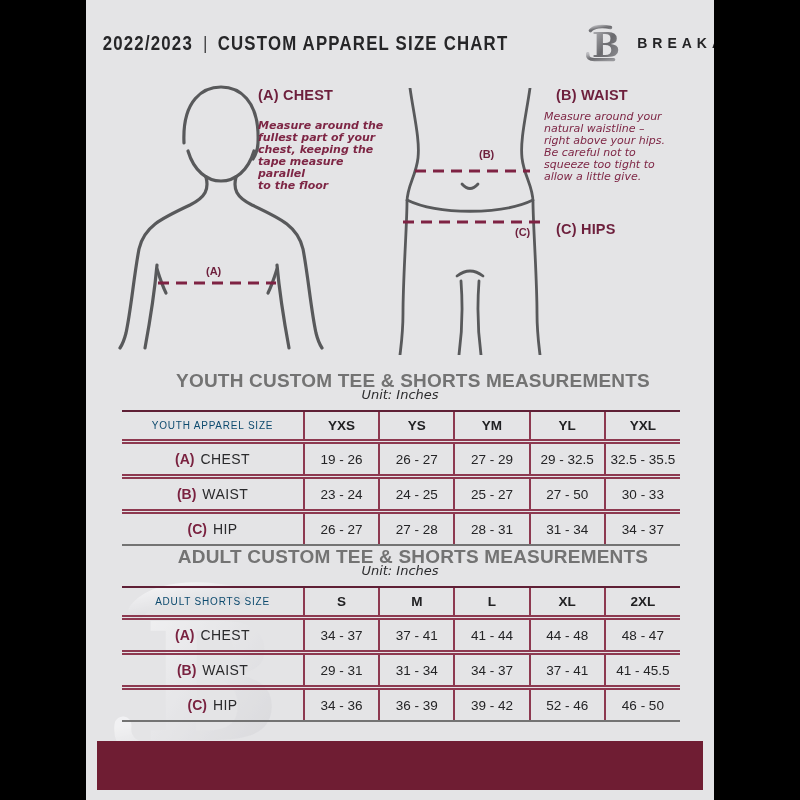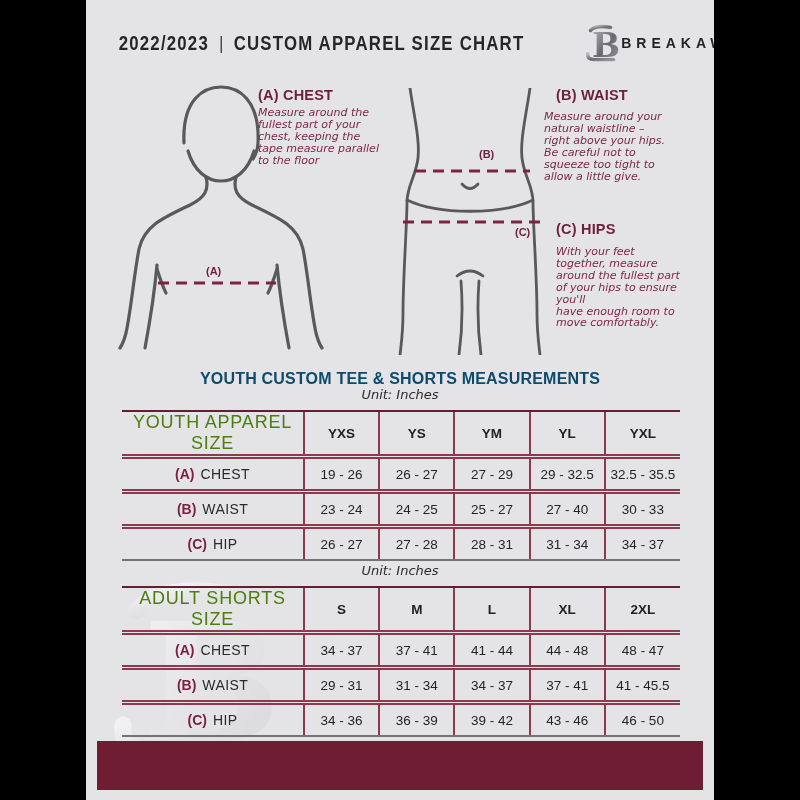--- a/index.html
+++ b/index.html
@@ -9,21 +9,21 @@
     position:relative; overflow:hidden;
   }
   .page {
     position:absolute; left:86px; top:0; width:628px; height:800px;
     background:#e4e4e6; overflow:hidden;
   }
 
   
   .header {
     position:absolute; top:14px; left:0; right:0; height:58px;
-    display:flex; align-items:center; justify-content:center; padding-left:24px;
+    display:flex; align-items:center; justify-content:center; gap:16px;padding-left:24px;
   }
   .titleblock {
     display:flex; align-items:center; gap:11px;
     transform:scaleX(0.8); transform-origin:center;
     white-space:nowrap;
   }
   .season, .main-title {
     font-size:21px; font-weight:700; letter-spacing:1.5px; color:#262628;
   }
   .pipe { font-size:19px; font-weight:400; color:#2c2c2e; padding:0 2px; }
@@ -45,21 +45,21 @@
   }
   .fig { position:absolute; }
   .fig svg { display:block; }
   .marker {
     position:absolute; font-size:11px; font-weight:800; color:#6d1f3c;
   }
 
   
   .section-title {
     position:absolute; left:0; width:100%; text-align:center;
-    font-size:16px; font-weight:700; letter-spacing:0.2px; color:#0c4a6e;
+    font-size:19px; font-weight:700; letter-spacing:0.2px; color:#737373;padding-left:13px;
   }
   .unit {
     position:absolute; left:0; width:100%; text-align:center;
     font-family:"DejaVu Sans", sans-serif; font-style:italic;
     font-size:13px; color:#2c2c2e;
   }
   table.size-table {
     position:absolute; border-collapse:collapse; table-layout:fixed;
     width:558px; background:transparent; z-index:2;
   }
@@ -67,21 +67,21 @@
   table.size-table th, table.size-table td {
     padding:0; vertical-align:middle; text-align:center;
   }
   table.size-table th { height:27px; border-top:2.5px solid #5f2036; }
   table.size-table tbody td { height:30px; border-top:5px double #8d3950; }
   table.size-table tbody tr:last-child td { border-bottom:2px solid #737373; }
   table.size-table th:not(:first-child),
   table.size-table td:not(:first-child) { border-left:2px solid #8d3950; }
   th.lbl {
     text-align:left; padding-left:13px; font-weight:400;
-    font-size:18px; letter-spacing:0.8px; color:#4d7c0f;
+    font-size:10px; letter-spacing:0.8px; color:#0c4a6e;
   }
   th.sz { font-size:13.5px; font-weight:700; color:#212123;margin-left:7px; }
   td.rowlabel { text-align:left; padding-left:16px; font-size:14px; color:#2a2a2c; }
   td.val { font-size:13.5px; color:#242426; }
   .pfx { color:#7a2240; font-weight:800; margin-right:6px; }
   .rname { letter-spacing:0.4px; }
 
   
   .watermark { position:absolute; left:25px; top:576px; z-index:1; opacity:0.6; }
   .footer-bar {
@@ -144,42 +144,35 @@
         <path d="M86 193 C 84 220, 85 245, 88 267"></path>
       </g>
       <path d="M22 83 H 137" fill="none" stroke="#7e2243" stroke-width="3" stroke-dasharray="11 7"></path>
       <path d="M10 134 H 150" fill="none" stroke="#7e2243" stroke-width="3" stroke-dasharray="11 7"></path>
     </svg>
     <span class="marker" style="left:86px; top:60px;">(B)</span>
     <span class="marker" style="left:122px; top:138px;">(C)</span>
   </div>
 
   <div class="guide-head" style="left:172px; top:87px;">(A) CHEST</div>
-  <div class="guide-body" style="left:172px; top:107px; width:132px;">Measure around the
+  <div class="guide-body" style="left:172px; top:120px; width:132px;font-weight:bold;">Measure around the
 fullest part of your
 chest, keeping the
 tape measure parallel
 to the floor</div>
 
   <div class="guide-head" style="left:470px; top:87px;">(B) WAIST</div>
   <div class="guide-body" style="left:458px; top:111px; width:152px;">Measure around your
 natural waistline –
 right above your hips.
 Be careful not to
 squeeze too tight to
 allow a little give.</div>
 
   <div class="guide-head" style="left:470px; top:221px;text-align:center;">(C) HIPS</div>
-  <div class="guide-body" style="left:470px; top:246px; width:152px;">With your feet
-together, measure
-around the fullest part
-of your hips to ensure
-you'll
-have enough room to
-move comfortably.</div>
 
   <svg class="watermark" width="175" height="185" viewBox="0 0 175 185">
     <defs>
       <linearGradient id="ghost" x1="0" y1="0" x2="1" y2="1">
         <stop offset="0" stop-color="#fbfbfc"></stop>
         <stop offset="1" stop-color="#cfcfd3"></stop>
       </linearGradient>
     </defs>
     <path d="M128 20 C 85 10, 42 14, 26 35" fill="none" stroke="url(#ghost)" stroke-width="17" stroke-linecap="round"></path>
     <text x="32" y="164" font-family="DejaVu Serif, serif" font-weight="bold" font-size="163" fill="url(#ghost)">B</text>
@@ -215,34 +208,35 @@
         <td class="val">26 - 27</td>
         <td class="val">27 - 29</td>
         <td class="val">29 - 32.5</td>
         <td class="val">32.5 - 35.5</td>
       </tr>
       <tr>
         <td class="rowlabel"><span class="pfx">(B)</span><span class="rname">WAIST</span></td>
         <td class="val">23 - 24</td>
         <td class="val">24 - 25</td>
         <td class="val">25 - 27</td>
-        <td class="val">27 - 40</td>
+        <td class="val">27 - 50</td>
         <td class="val">30 - 33</td>
       </tr>
       <tr>
         <td class="rowlabel"><span class="pfx">(C)</span><span class="rname">HIP</span></td>
         <td class="val">26 - 27</td>
         <td class="val">27 - 28</td>
         <td class="val">28 - 31</td>
         <td class="val">31 - 34</td>
         <td class="val">34 - 37</td>
       </tr>
     </tbody>
   </table>
 
+  <div class="section-title" style="top:546px;">ADULT CUSTOM TEE &amp; SHORTS MEASUREMENTS</div>
   <div class="unit" style="top:563px;">Unit: Inches</div>
 
   <table class="size-table" style="left:36px; top:586px;">
     <colgroup>
         <col class="c0">
         <col>
         <col>
         <col>
         <col>
         <col>
@@ -272,21 +266,21 @@
         <td class="val">31 - 34</td>
         <td class="val">34 - 37</td>
         <td class="val">37 - 41</td>
         <td class="val">41 - 45.5</td>
       </tr>
       <tr>
         <td class="rowlabel"><span class="pfx">(C)</span><span class="rname">HIP</span></td>
         <td class="val">34 - 36</td>
         <td class="val">36 - 39</td>
         <td class="val">39 - 42</td>
-        <td class="val">43 - 46</td>
+        <td class="val">52 - 46</td>
         <td class="val">46 - 50</td>
       </tr>
     </tbody>
   </table>
 
   <div class="footer-bar"></div>
 
 </div>
 
 </body></html>

